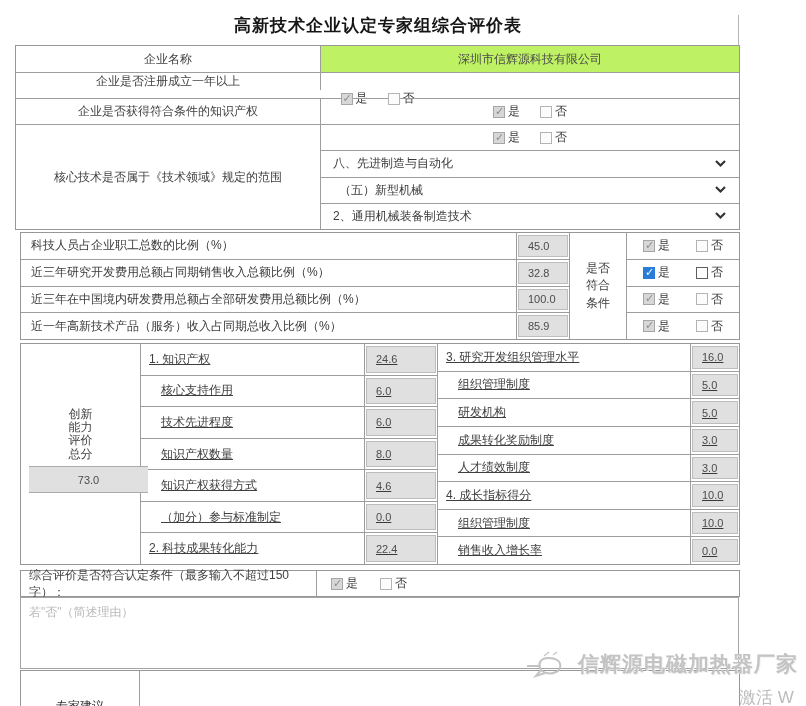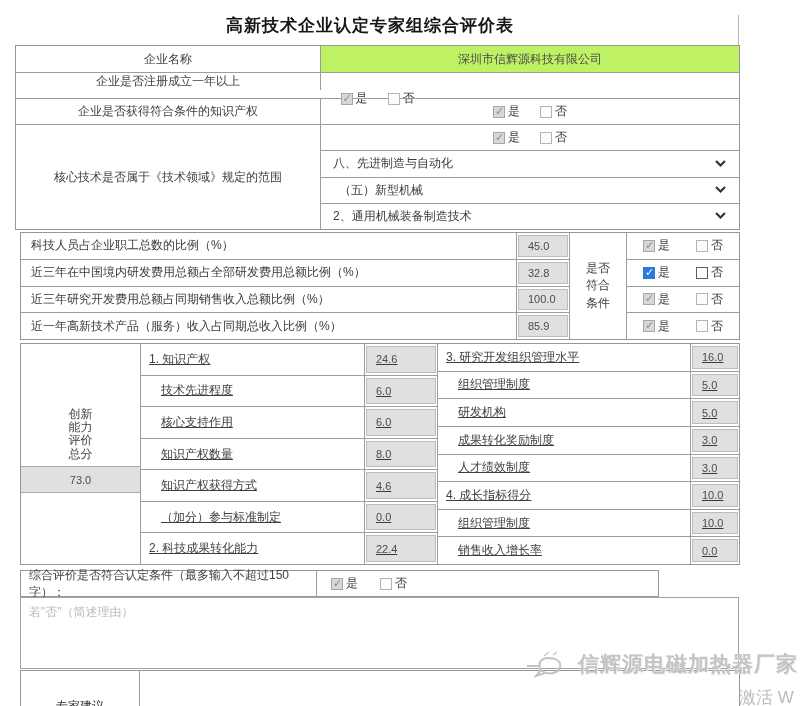--- a/index.html
+++ b/index.html
@@ -3,21 +3,21 @@
 <meta charset="utf-8">
 <style>
   * { margin:0; padding:0; box-sizing:border-box; }
   body { background:#fff; }
   .page {
     position:relative; width:806px; height:706px; background:#ffffff;
     overflow:hidden; font-family:"Liberation Sans","DejaVu Sans",sans-serif;
     color:#3a3a3a; font-size:12px;
   }
   .page-title {
-    position:absolute; top:14px; left:0; width:740px; text-align:center;
+    position:absolute; top:14px; left:8px; width:740px; text-align:center;
     font-size:17px; font-weight:bold; color:#161616; letter-spacing:1px;
   }
   .right-rule { position:absolute; left:738px; top:15px; width:1px; height:31px; background:#b5b5b5; }
 
   
   .tbl { position:absolute; border:1px solid #979797; background:#fff; display:flex; }
   .vcol { display:flex; flex-direction:column; }
   .rowline { border-top:1px solid #9d9d9d; }
   .cell-center { display:flex; align-items:center; justify-content:center; }
   .cell-left { display:flex; align-items:center; padding-left:10px; }
@@ -50,32 +50,32 @@
   .t2 .col-checks { flex:1; }
   .t2 .col-labels > div, .t2 .col-vals > div, .t2 .col-checks > div { flex:1; }
   .val-box { margin:2px 1px; flex:1; background:#e0e0e0; border:1px solid #bdbdbd; display:flex; align-items:center; padding-left:9px; color:#4c4c4c; font-size:11px; }
   .val-wrap { display:flex; }
   .t2 .cbrow { display:flex; align-items:center; justify-content:center; gap:26px; }
 
   
   .t3 { left:20px; top:343px; width:720px; height:222px; }
   .t3 .col-total { width:120px; border-right:1px solid #9d9d9d; position:relative; }
   .total-text { position:absolute; top:64px; left:0; width:100%; text-align:center; white-space:pre-line; line-height:1.1; color:#3f3f3f; }
-  .total-strip { position:absolute; top:122px; left:0; width:100%; height:27px; background:#e0e0e0; border-top:1px solid #ababab; border-bottom:1px solid #ababab; display:flex; align-items:center; justify-content:center; color:#4c4c4c; font-size:11px; }
+  .total-strip { position:absolute; top:122px; left:8px; width:100%; height:27px; background:#e0e0e0; border-top:1px solid #ababab; border-bottom:1px solid #ababab; display:flex; align-items:center; justify-content:center; color:#4c4c4c; font-size:11px; }
   .t3 .col-ln { width:224px; border-right:1px solid #9d9d9d; }
   .t3 .col-lv { width:73px; border-right:1px solid #9d9d9d; }
   .t3 .col-rn { width:253px; border-right:1px solid #9d9d9d; }
   .t3 .col-rv { flex:1; }
   .t3 .vcol > div { flex:1;text-decoration:underline; }
   .score-label { display:flex; align-items:center; padding-left:8px; color:#3f3f3f; }
   .score-label.ind { padding-left:20px; }
   .score-cell { display:flex; }
 
   
-  .t4 { left:20px; top:570px; width:639px; height:27px; align-items:stretch; }
+  .t4 { left:20px; top:570px; width:720px; height:27px; align-items:stretch; }
   .t4-label { width:296px; border-right:1px solid #9d9d9d; display:flex; align-items:center; padding-left:8px; color:#3f3f3f; }
   .t4-checks { flex:1; display:flex; align-items:center; gap:22px; padding-left:14px; }
 
   .reason-area {
     position:absolute; left:20px; top:597px; width:719px; height:72px;
     border:1px solid #a3a3a3; resize:none; font-family:"Liberation Sans","DejaVu Sans",sans-serif;
     font-size:12px; color:#3a3a3a; padding:6px 8px; outline:none; background:#fff;
   }
   .reason-area::placeholder { color:#b9b9b9; }
 
@@ -173,22 +173,22 @@
               </svg>
           </span>
         </div>
       </div>
     </div>
   </div>
 
   <div class="tbl t2">
     <div class="vcol col-labels">
       <div class="cell-left">科技人员占企业职工总数的比例（%）</div>
+      <div class="cell-left rowline">近三年研究开发费用总额占同期销售收入总额比例（%）</div>
       <div class="cell-left rowline">近三年在中国境内研发费用总额占全部研发费用总额比例（%）</div>
-      <div class="cell-left rowline">近三年研究开发费用总额占同期销售收入总额比例（%）</div>
       <div class="cell-left rowline">近一年高新技术产品（服务）收入占同期总收入比例（%）</div>
     </div>
     <div class="vcol col-vals">
       <div class="val-wrap">
           <span class="val-box">45.0</span>
         </div>
       <div class="val-wrap rowline">
           <span class="val-box">32.8</span>
         </div>
       <div class="val-wrap rowline">
@@ -248,22 +248,22 @@
   <div class="tbl t3">
     <div class="col-total">
       <div class="total-text">创新
 能力
 评价
 总分</div>
       <div class="total-strip">73.0</div>
     </div>
     <div class="vcol col-ln">
       <div class="score-label">1. 知识产权</div>
+      <div class="score-label ind rowline">核心支持作用</div>
       <div class="score-label ind rowline">技术先进程度</div>
-      <div class="score-label ind rowline">核心支持作用</div>
       <div class="score-label ind rowline">知识产权数量</div>
       <div class="score-label ind rowline">知识产权获得方式</div>
       <div class="score-label ind rowline">（加分）参与标准制定</div>
       <div class="score-label rowline">2. 科技成果转化能力</div>
     </div>
     <div class="vcol col-lv">
       <div class="score-cell">
           <span class="val-box">24.6</span>
         </div>
       <div class="score-cell rowline">

